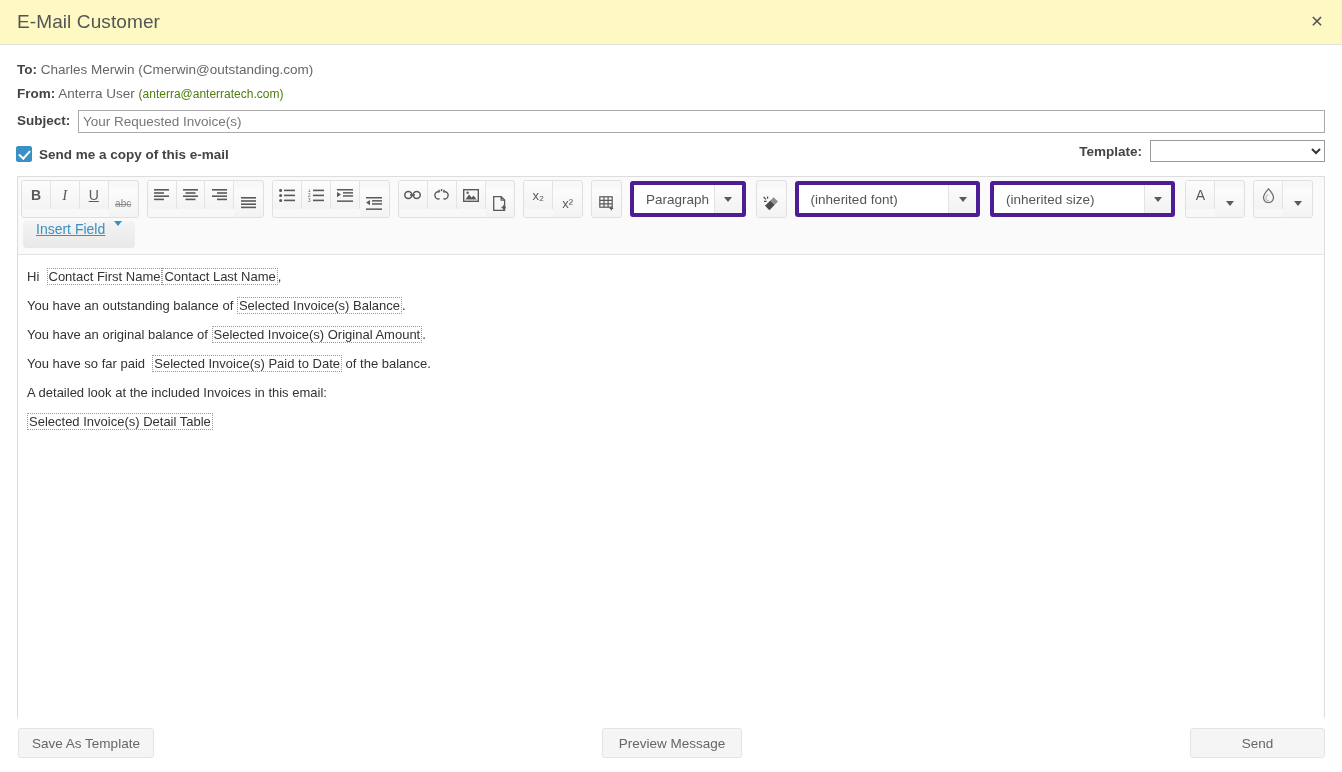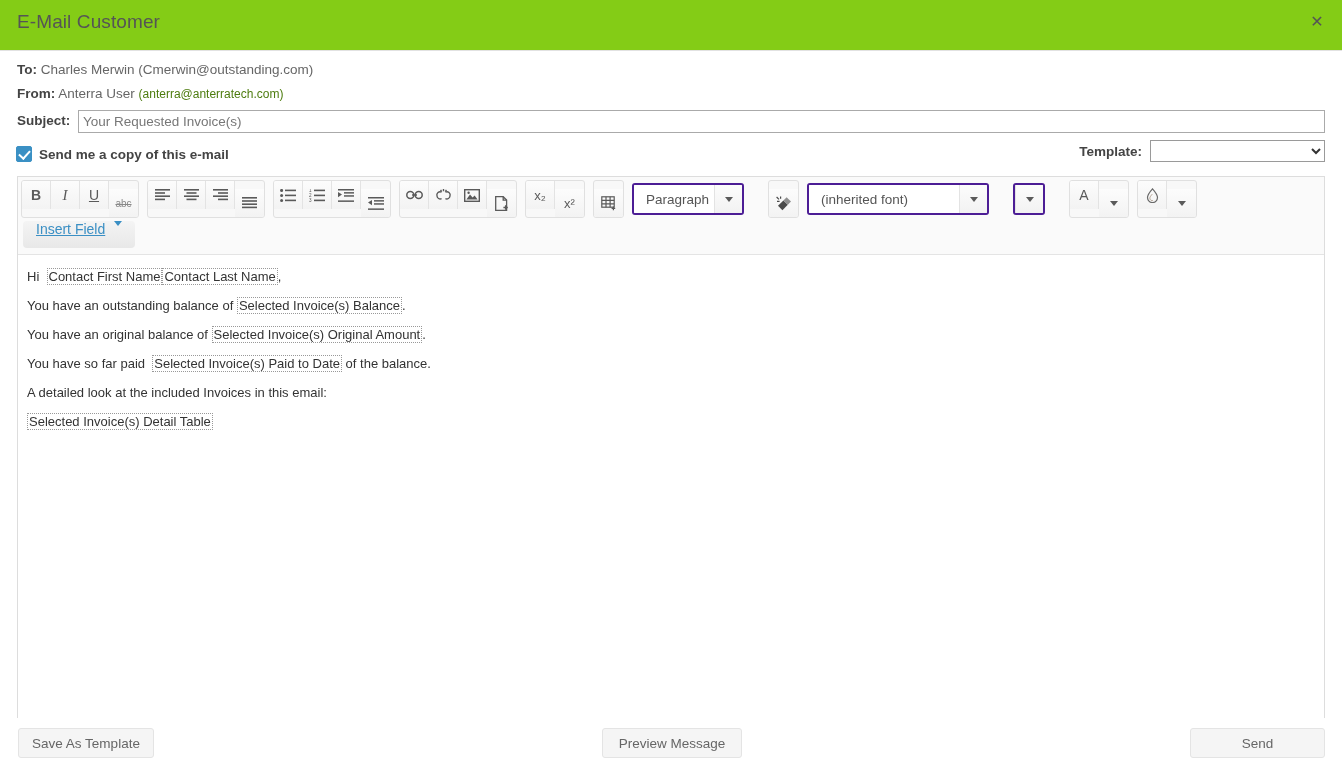--- a/index.html
+++ b/index.html
@@ -7,22 +7,22 @@
     margin: 0; padding: 0;
     width: 1342px; height: 772px;
     background: #ffffff;
     font-family: "Liberation Sans", sans-serif;
     overflow: hidden;
   }
 
   
   .dialog-header {
     position: relative;
-    height: 51px;
-    background: #84cc16;
+    height: 45px;
+    background: #fef9c3;
     border-bottom: 1px solid #e2e2e2;
     padding-left: 21px;
   }
   .dialog-title {
     position: absolute;
     left: 17px; top: 11px;
     font-size: 19px;
     color: #555555;
     font-weight: 400;
     letter-spacing: 0.1px;
@@ -156,24 +156,24 @@
     color: #5a5a5a;
     font-size: 13px;
     cursor: pointer;
     user-select: none;
   }
   .tb-btn:last-child { border-right: none; margin-top: 8px; }
   .tb-btn svg { display: block; }
 
   .combo {
     display: flex;
-    border: 2px solid #4c1d95;
+    border: 4px solid #4c1d95;
     border-radius: 3px;
     overflow: hidden;
-    margin-right: 24px;
+    margin-right: 10px;
     background: #ffffff;
   }
   .combo .combo-text {
     height: 28px;
     display: flex; align-items: center;
     padding: 0 12px;
     font-size: 13.5px;
     color: #555555;
     background: #ffffff;
     white-space: nowrap;
@@ -516,20 +516,21 @@
       </div>
 
       <div class="combo w-font">
         <div class="combo-text">(inherited font)</div>
         <div class="combo-arrow">
             <span class="caret"></span>
           </div>
       </div>
 
       <div class="combo w-size">
+        <div class="combo-text">(inherited size)</div>
         <div class="combo-arrow">
             <span class="caret"></span>
           </div>
       </div>
 
       <div class="tb-group">
         <div class="tb-btn">
           <span style="font-size:14px;">A</span>
         </div>
         <div class="tb-btn">

